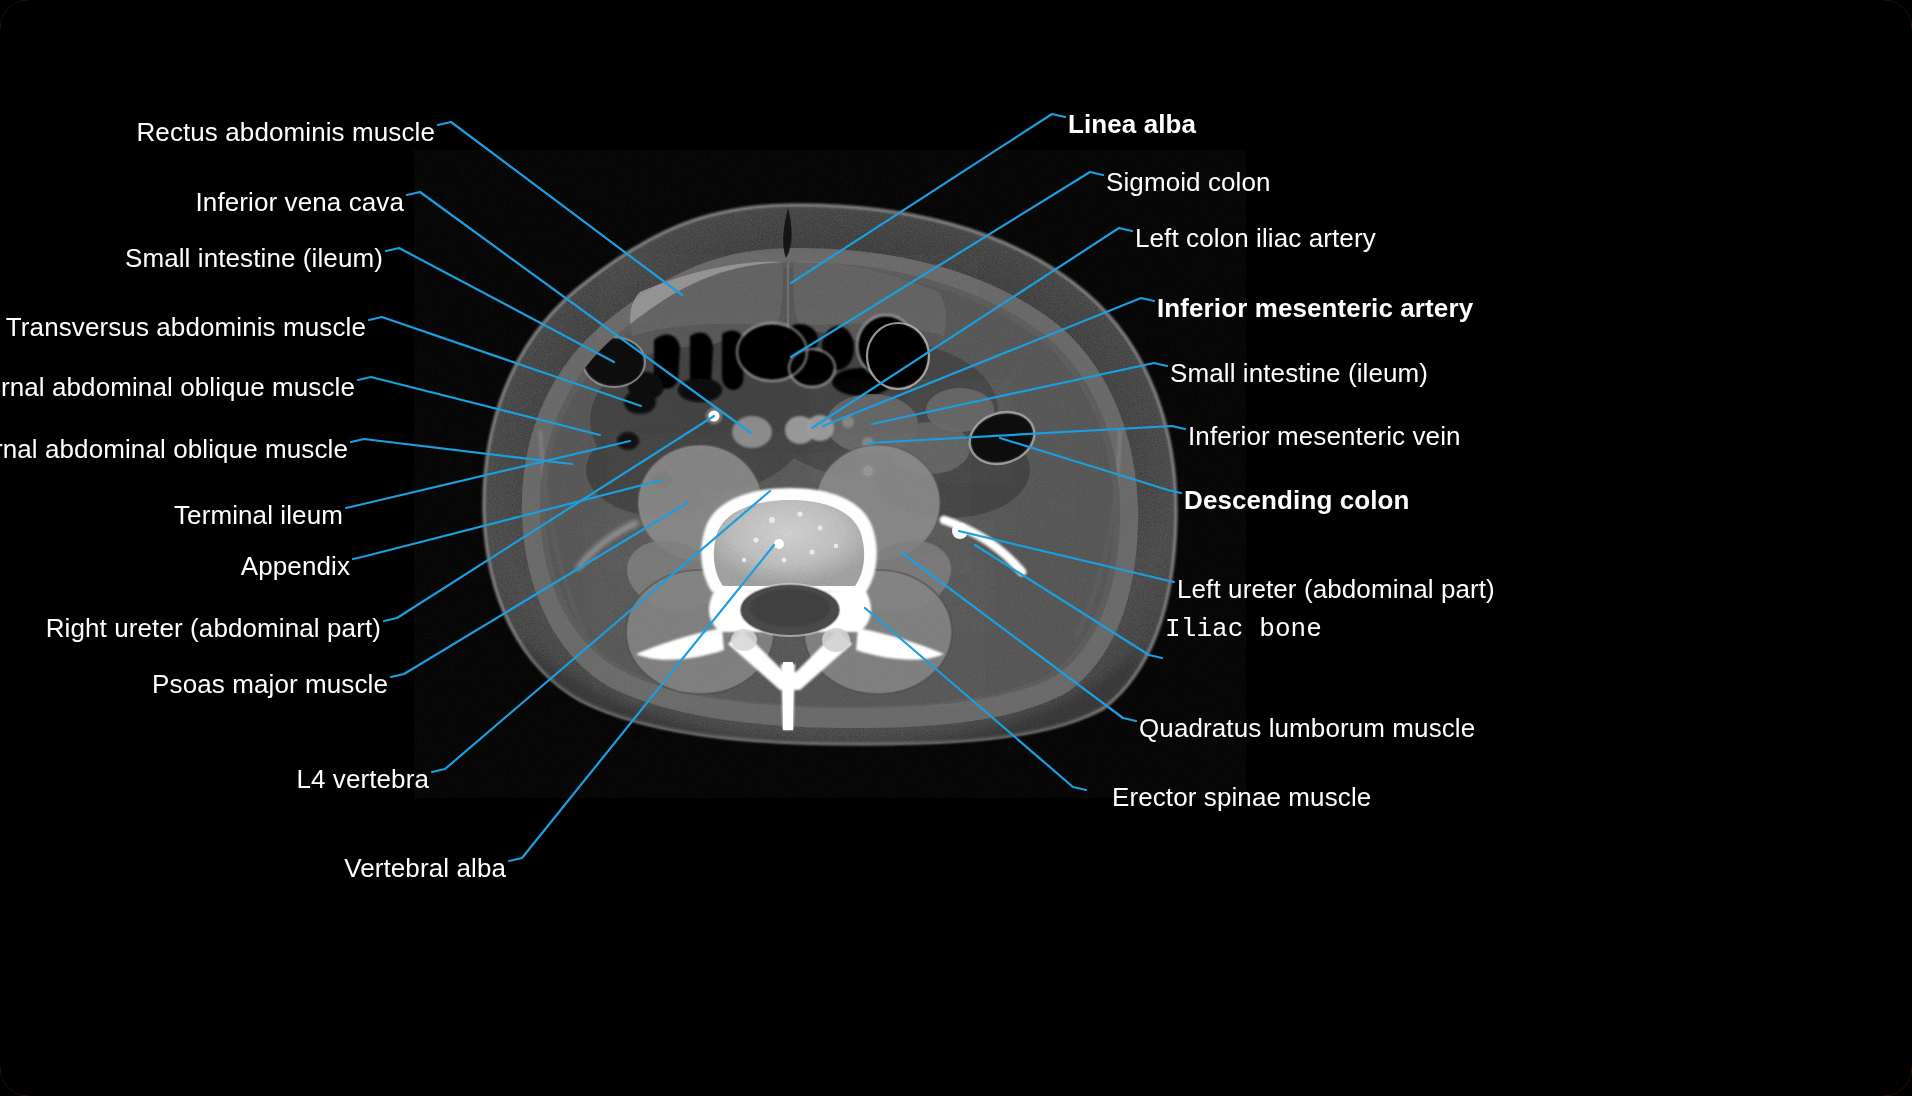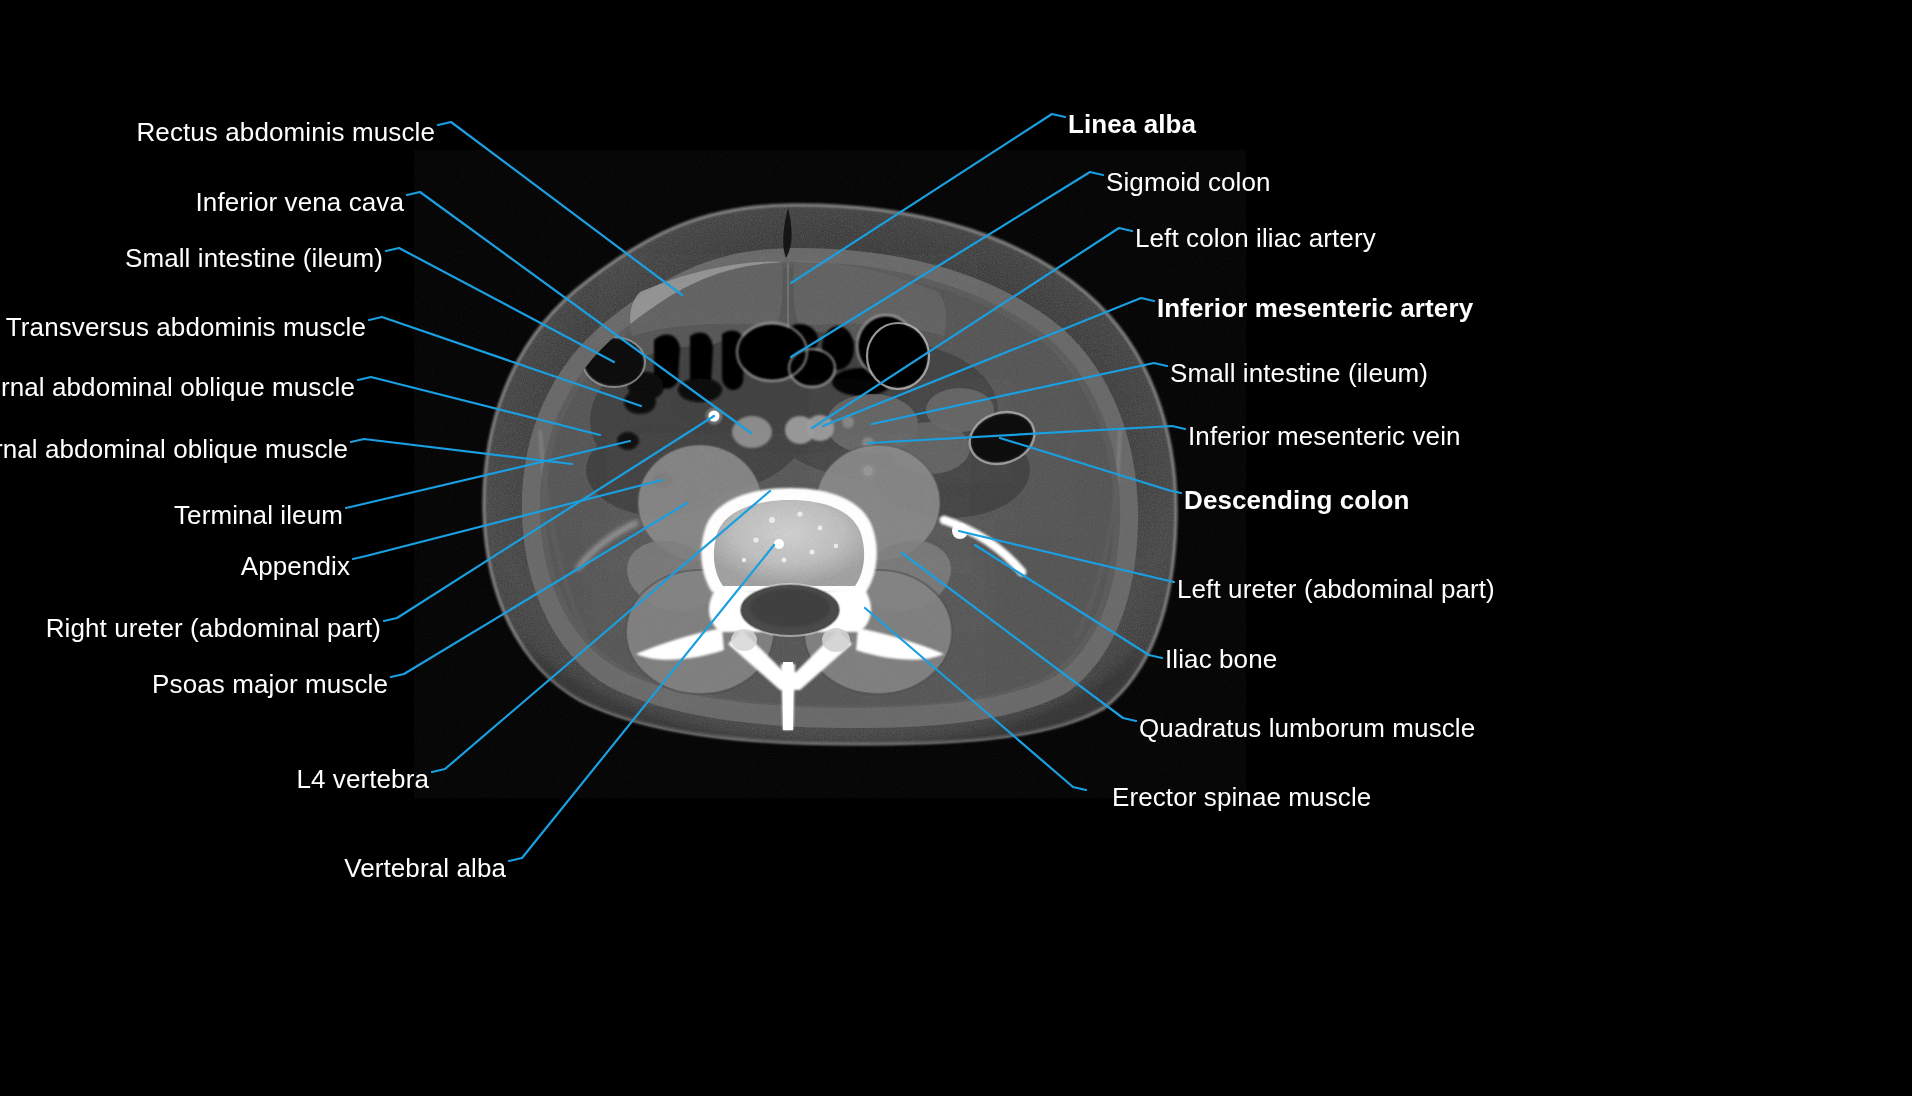--- a/index.html
+++ b/index.html
@@ -3,20 +3,21 @@
 <meta charset="utf-8">
 <title>Axial CT L4 Anatomy Labels</title>
 <style>
   html,body{margin:0;padding:0;background:#000;}
   #root{
     position:relative;
     width:1912px;height:1096px;
     background:#c2410c;
     overflow:hidden;
     font-family:"Liberation Sans","DejaVu Sans",sans-serif;
+    border-radius:29px;
   }
   #ct-layer{position:absolute;left:0;top:0;width:1912px;height:1096px;}
   #leader-layer{position:absolute;left:0;top:0;width:1912px;height:1096px;pointer-events:none;}
   .lbl{
     position:absolute;
     color:#ffffff;
     font-size:26px;
     line-height:30px;
     white-space:nowrap;
     letter-spacing:0.1px;
@@ -370,18 +371,18 @@
       <div class="lbl r" style="top: 764px; right: 1483px;">L4 vertebra</div>
       <div class="lbl r" style="top: 853px; right: 1406px;">Vertebral alba</div>
       <div class="lbl l" style="top: 109px; left: 1068px; font-weight: bold;">Linea alba</div>
       <div class="lbl l" style="top: 167px; left: 1106px;">Sigmoid colon</div>
       <div class="lbl l" style="top: 223px; left: 1135px;">Left colon iliac artery</div>
       <div class="lbl l" style="top: 293px; left: 1157px; font-weight: bold;">Inferior mesenteric artery</div>
       <div class="lbl l" style="top: 358px; left: 1170px;">Small intestine (ileum)</div>
       <div class="lbl l" style="top: 421px; left: 1188px;">Inferior mesenteric vein</div>
       <div class="lbl l" style="top: 485px; left: 1184px; font-weight: bold;">Descending colon</div>
       <div class="lbl l" style="top: 574px; left: 1177px;">Left ureter (abdominal part)</div>
-      <div class="lbl l" style="top: 644px; left: 1165px;">Iliac bone</div>
+      <div class="lbl l" style="top: 614px; left: 1165px; font-family: Liberation Mono, monospace;">Iliac bone</div>
       <div class="lbl l" style="top: 713px; left: 1139px;">Quadratus lumborum muscle</div>
       <div class="lbl l" style="top: 782px; left: 1089px; margin-left: 23px;">Erector spinae muscle</div>
     </div>
 
 </div>
 
 </body></html>

